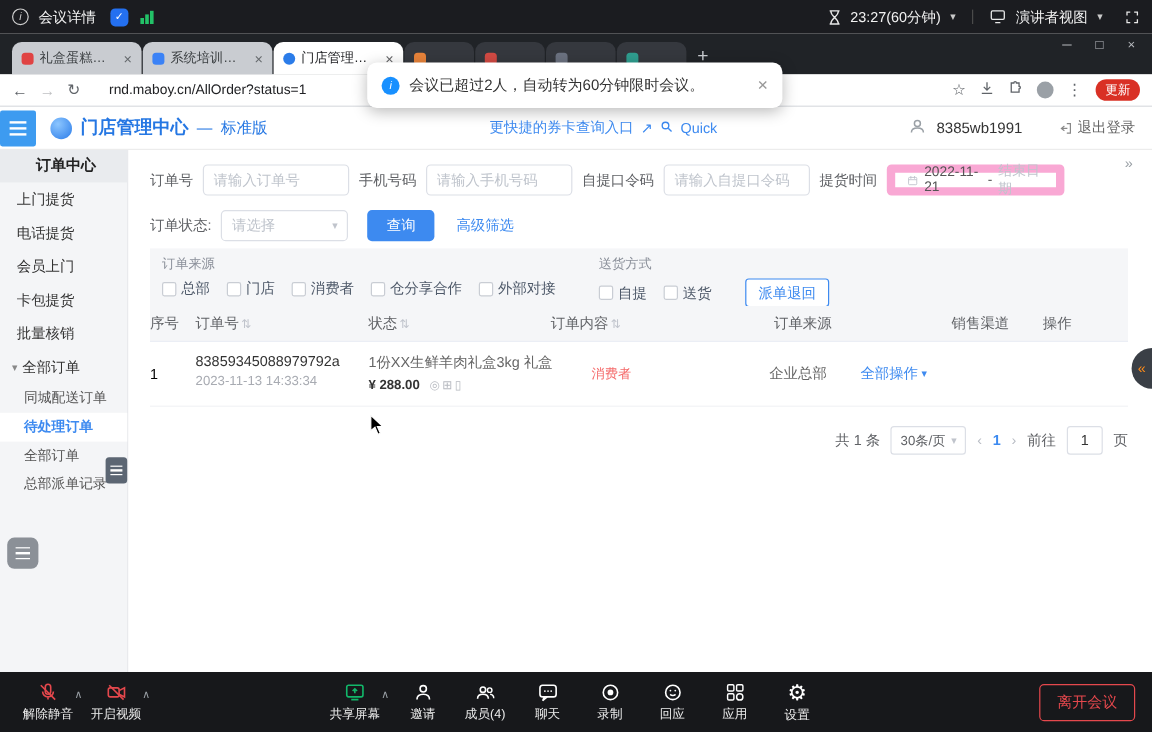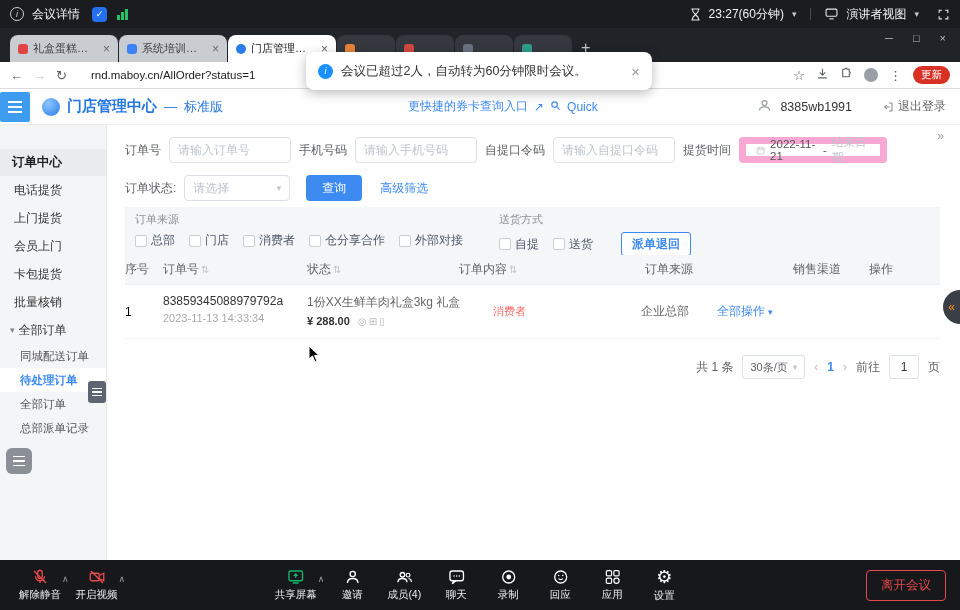--- a/index.html
+++ b/index.html
@@ -68,22 +68,22 @@
   .app-title { color:#2577e3; font-weight:bold; font-size:15px; }
   .app-dash { color:#2577e3; font-size:13px; }
   .app-edition { color:#2577e3; font-size:13px; }
   .quick-wrap { position:absolute; left:408px; display:flex; align-items:center; gap:6px;
     color:#3d8af0; font-size:12px; }
   .hdr-right { margin-left:auto; display:flex; align-items:center; gap:8px; font-size:12.5px; color:#333; }
   .logout-wrap { display:flex; align-items:center; gap:4px; color:#666; font-size:12px; margin-left:22px; }
 
   .sidebar { position:absolute; top:36px; left:0; width:107px; bottom:0; background:#f4f5f7;
     border-right:1px solid #e7e8ea; font-size:12px; color:#333; }
-  .side-section { height:27px; line-height:27px; padding-left:12px; background:#e9ebee;
-    font-weight:bold; font-size:12.5px; color:#222;margin-top:24px; }
+  .side-section { height:27px; line-height:27px; padding-left:30px; background:#e9ebee;
+    font-weight:bold; font-size:12.5px; color:#222; }
   .side-item { height:28px; line-height:28px; padding-left:14px; }
   .side-group { height:28px; line-height:28px; padding-left:10px; display:flex; align-items:center; gap:4px; }
   .side-group .g-caret { font-size:9px; color:#888; }
   .side-child { height:24px; line-height:24px; padding-left:20px; font-size:11.5px; color:#555; }
   .side-child.active { background:#ffffff; color:#3d8af0; font-weight:bold; }
   .side-handle { position:absolute; left:88px; top:292px; width:18px; height:22px; background:#5c6673;
     border-radius:3px; display:flex; flex-direction:column; align-items:center; justify-content:center; gap:2px; }
   .side-handle i { width:10px; height:1.5px; background:#fff; display:block; }
 
   .content { position:absolute; top:36px; left:107px; right:0; bottom:0; background:#fff; }
@@ -109,21 +109,21 @@
 
   .panel { position:absolute; top:82px; left:18px; right:20px; height:48px; background:#f5f6f8;
     display:flex; padding:5px 10px 0 10px; }
   .pgroup { }
   .pg-title { font-size:11px; color:#8a8f99; margin-bottom:5px; }
   .pg-row { display:flex; align-items:center; gap:14px;justify-content:center; }
   .ck { display:flex; align-items:center; gap:4px; font-size:12px; color:#4e5969; }
   .ckbox { width:12px; height:12px; border:1px solid #c9cdd4; border-radius:2px; background:#fff; display:inline-block; }
   .pgroup.delivery { margin-left:36px; }
   .btn-outline { height:24px; padding:0 10px; background:#fff; border:1px solid #3d8af0; border-radius:3px;
-    color:#3d8af0; font-size:12px; margin-left:14px; font-family:inherit;font-weight:bold; }
+    color:#3d8af0; font-size:12px; margin-left:14px; font-family:inherit; }
 
   .thead { position:absolute; top:130px; left:18px; right:20px; height:30px; background:#f5f6f8;
     display:flex; align-items:center; font-size:12px; color:#606266; border-bottom:1px solid #ebeef5; }
   .trow { position:absolute; top:160px; left:18px; right:20px; height:54px; display:flex;
     font-size:12px; border-bottom:1px solid #f2f3f5; }
   .c1{width:38px} .c2{width:144px} .c3{width:152px} .c4{width:186px} .c5{width:148px} .c6{width:76px} .c7{flex:1}
   .sorter { color:#c0c4cc; font-size:10px; margin-left:2px; }
   .cell { padding-top:9px; }
   .cell.vc { display:flex; align-items:center; padding-top:0; }
   .l1 { color:#333; }
@@ -310,22 +310,22 @@
           <svg width="12" height="12" viewBox="0 0 24 24">
               <path d="M14 4h6v16h-6M10 8l-5 4 5 4M5 12h10" stroke="#888" stroke-width="2" fill="none"></path>
             </svg>
           <span>退出登录</span>
         </span>
       </div>
     </div>
 
     <div class="sidebar">
       <div class="side-section">订单中心</div>
+      <div class="side-item">上门提货</div>
       <div class="side-item">电话提货</div>
-      <div class="side-item">上门提货</div>
       <div class="side-item">会员上门</div>
       <div class="side-item">卡包提货</div>
       <div class="side-item">批量核销</div>
       <div class="side-group">
         <span class="g-caret">▾</span>
         <span>全部订单</span>
       </div>
       <div class="side-child">同城配送订单</div>
       <div class="side-child active">待处理订单</div>
       <div class="side-child">全部订单</div>

